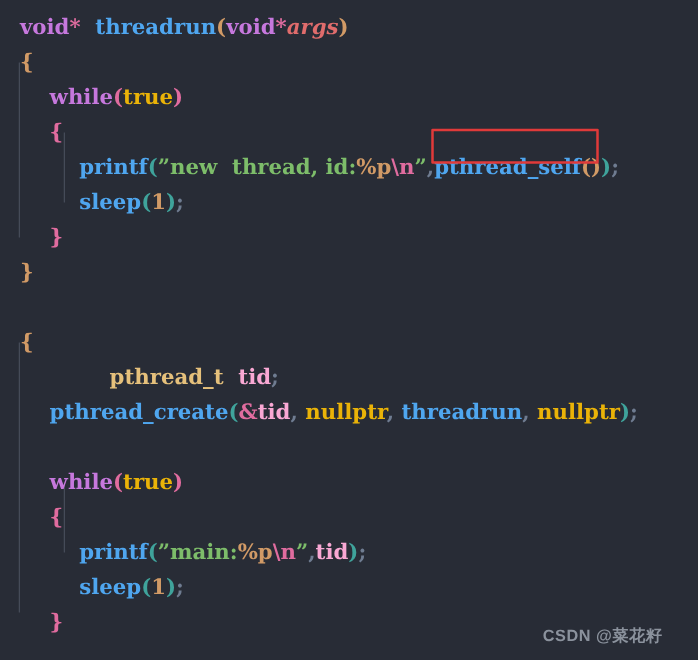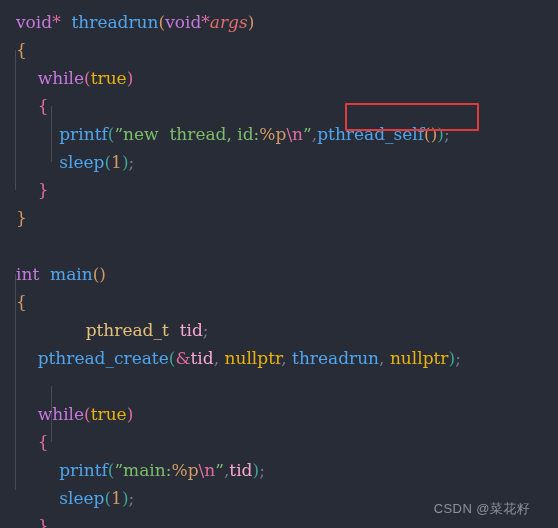--- a/index.html
+++ b/index.html
@@ -81,37 +81,36 @@
     bottom: 10px;
     font-family: "Liberation Sans", sans-serif;
     font-size: 13px;
     color: #8b929d;
     letter-spacing: 0.4px;
   }
 </style>
 </head>
 <body>
 
-<div id="screen" style="background: rgb(40, 44, 54);">
+<div id="screen" style="background: rgb(40, 44, 54); font-weight: bold;">
 
   <div id="code" style="color: rgb(169, 177, 189);">
       <div class="rail" style="left: 15px; top: 50px; height: 140px; background: rgb(69, 75, 88);"></div>
       <div class="rail" style="left: 51px; top: 106px; height: 56px; background: rgb(69, 75, 88);"></div>
       <div class="rail" style="left: 15px; top: 274px; height: 216px; background: rgb(69, 75, 88);"></div>
       <div class="rail" style="left: 51px; top: 386px; height: 56px; background: rgb(69, 75, 88);"></div>
       <div class="line" style="height: 28px; line-height: 28px; font-size: 17px;"><span class="kw">void</span><span class="star">*</span><span>  </span><span class="fn">threadrun</span><span class="paren-o">(</span><span class="kw">void</span><span class="star">*</span><span class="param">args</span><span class="paren-o">)</span></div>
       <div class="line" style="height: 28px; line-height: 28px; font-size: 17px;"><span class="brace-o">{</span></div>
       <div class="line" style="height: 28px; line-height: 28px; font-size: 17px;"><span>    </span><span class="kw">while</span><span class="paren-p">(</span><span class="lit">true</span><span class="paren-p">)</span></div>
       <div class="line" style="height: 28px; line-height: 28px; font-size: 17px;"><span>    </span><span class="brace-p">{</span></div>
       <div class="line" style="height: 28px; line-height: 28px; font-size: 17px;"><span>        </span><span class="fn">printf</span><span class="paren-t">(</span><span class="str">”</span><span class="str">new  thread, id:</span><span class="fmt">%p</span><span class="esc">\n</span><span class="str">”</span><span class="punct">,</span><span class="fn">pthread_self</span><span class="paren-o">(</span><span class="paren-o">)</span><span class="paren-t">)</span><span class="punct">;</span></div>
       <div class="line" style="height: 28px; line-height: 28px; font-size: 17px;"><span>        </span><span class="fn">sleep</span><span class="paren-t">(</span><span class="num">1</span><span class="paren-t">)</span><span class="punct">;</span></div>
       <div class="line" style="height: 28px; line-height: 28px; font-size: 17px;"><span>    </span><span class="brace-p">}</span></div>
       <div class="line" style="height: 28px; line-height: 28px; font-size: 17px;"><span class="brace-o">}</span></div>
       <div class="line" style="height: 28px; line-height: 28px; font-size: 17px;">&nbsp;</div>
-      <div class="line" style="height: 28px; line-height: 28px; font-size: 17px;"><span class="kw">int</span><span>  </span><span class="fn">main</span><span class="paren-o">(</span><span class="paren-o">)</span></div>
       <div class="line" style="height: 28px; line-height: 28px; font-size: 17px;"><span class="brace-o">{</span></div>
       <div class="line" style="height: 28px; line-height: 28px; font-size: 17px;"><span>    </span><span class="type">pthread_t</span><span>  </span><span class="var">tid</span><span class="punct">;</span></div>
       <div class="line" style="height: 28px; line-height: 28px; font-size: 17px;"><span>    </span><span class="fn">pthread_create</span><span class="paren-t">(</span><span class="amp">&amp;</span><span class="var">tid</span><span class="punct">, </span><span class="lit">nullptr</span><span class="punct">, </span><span class="fn">threadrun</span><span class="punct">, </span><span class="lit">nullptr</span><span class="paren-t">)</span><span class="punct">;</span></div>
       <div class="line" style="height: 28px; line-height: 28px; font-size: 17px;">&nbsp;</div>
       <div class="line" style="height: 28px; line-height: 28px; font-size: 17px;"><span>    </span><span class="kw">while</span><span class="paren-p">(</span><span class="lit">true</span><span class="paren-p">)</span></div>
       <div class="line" style="height: 28px; line-height: 28px; font-size: 17px;"><span>    </span><span class="brace-p">{</span></div>
       <div class="line" style="height: 28px; line-height: 28px; font-size: 17px;"><span>        </span><span class="fn">printf</span><span class="paren-t">(</span><span class="str">”</span><span class="str">main:</span><span class="fmt">%p</span><span class="esc">\n</span><span class="str">”</span><span class="punct">,</span><span class="var">tid</span><span class="paren-t">)</span><span class="punct">;</span></div>
       <div class="line" style="height: 28px; line-height: 28px; font-size: 17px;"><span>        </span><span class="fn">sleep</span><span class="paren-t">(</span><span class="num">1</span><span class="paren-t">)</span><span class="punct">;</span></div>
       <div class="line" style="height: 28px; line-height: 28px; font-size: 17px;"><span>    </span><span class="brace-p">}</span></div>
     </div>

